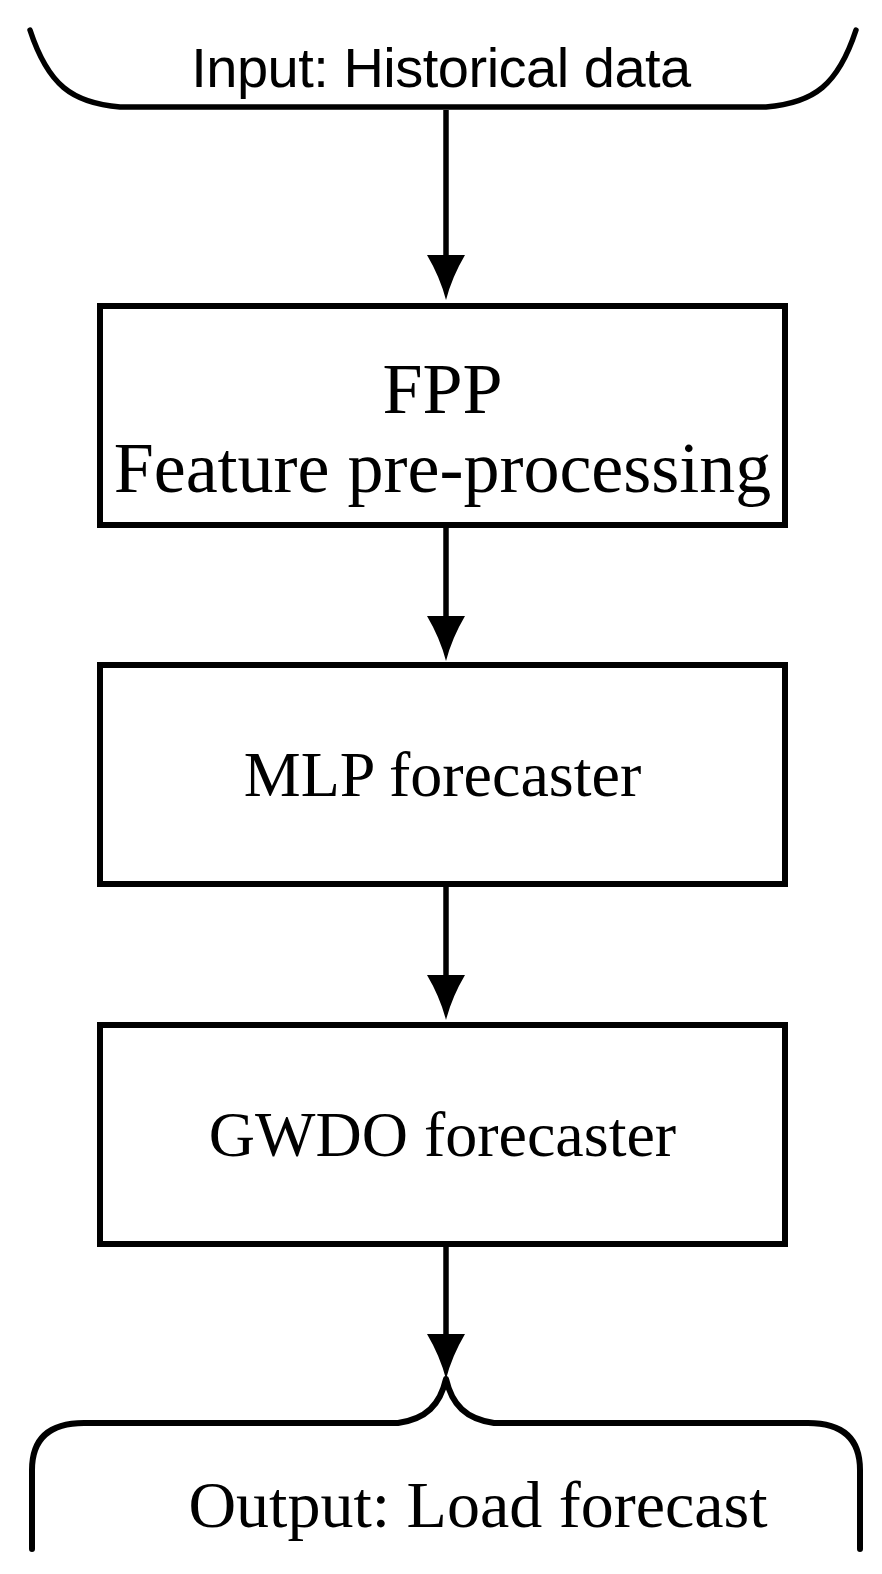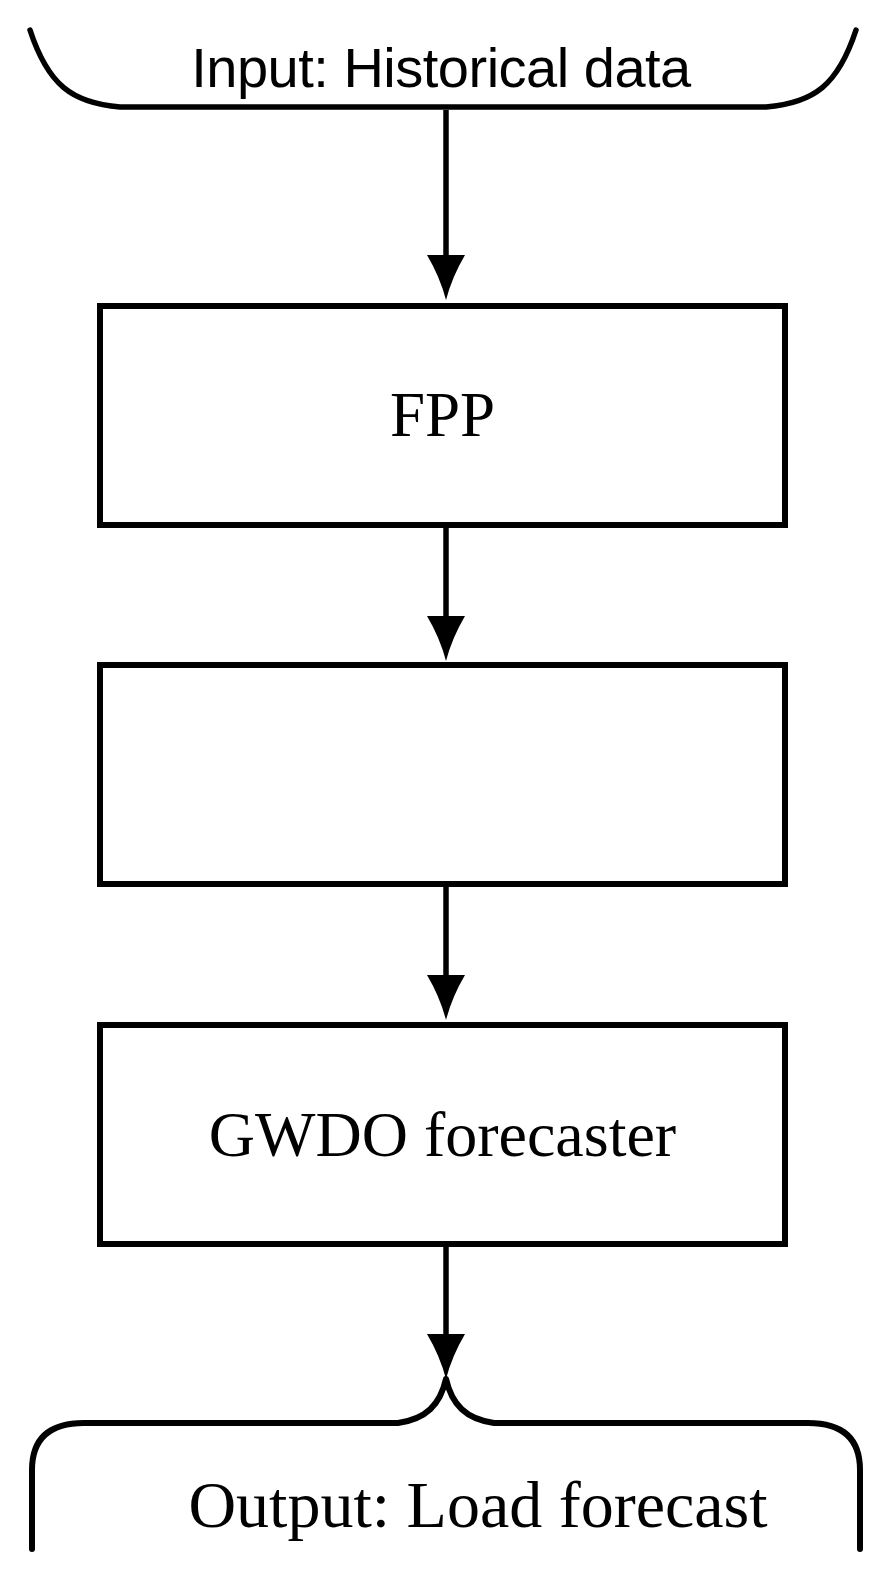--- a/index.html
+++ b/index.html
@@ -46,22 +46,22 @@
     left: 97px;
     width: 691px;
     height: 225px;
     display: flex;
     flex-direction: column;
     align-items: center;
     justify-content: center;
     text-align: center;
   }
   .fpp-label {
-    top: 303px;
-    font-size: 63px;
+    top: 316px;
+    font-size: 72px;
     line-height: 79px;
   }
   .mlp-label {
     top: 662px;
     font-size: 64px;
     line-height: 64px;
   }
   .gwdo-label {
     top: 1022px;
     font-size: 64px;
@@ -104,20 +104,22 @@
     <line x1="446" y1="1247" x2="446" y2="1338" stroke="#000000" stroke-width="5.5"></line>
     <path d="M 427 1334 L 465 1334 Q 452 1356 446 1379 Q 440 1356 427 1334 Z" fill="#000000" stroke="none"></path>
 
     <path d="M 32 1549 L 32 1470 Q 32 1423 84 1423 L 398 1423 C 426 1419 440 1405 446 1379 C 452 1405 466 1419 494 1423 L 808 1423 Q 860 1423 860 1470 L 860 1549" fill="none" stroke="#000000" stroke-width="6" stroke-linecap="round" stroke-linejoin="round"></path>
   </svg>
 
   <div class="label label-sans input-label">Input: Historical data</div>
 
   <div class="label label-serif node-label fpp-label">
     <span>FPP</span>
+    <span>Feature pre-processing</span>
   </div>
 
+  <div class="label label-serif node-label mlp-label">MLP forecaster</div>
 
   <div class="label label-serif node-label gwdo-label">GWDO forecaster</div>
 
   <div class="label label-serif output-label">Output: Load forecast</div>
 
 </div>
 
 </body></html>

